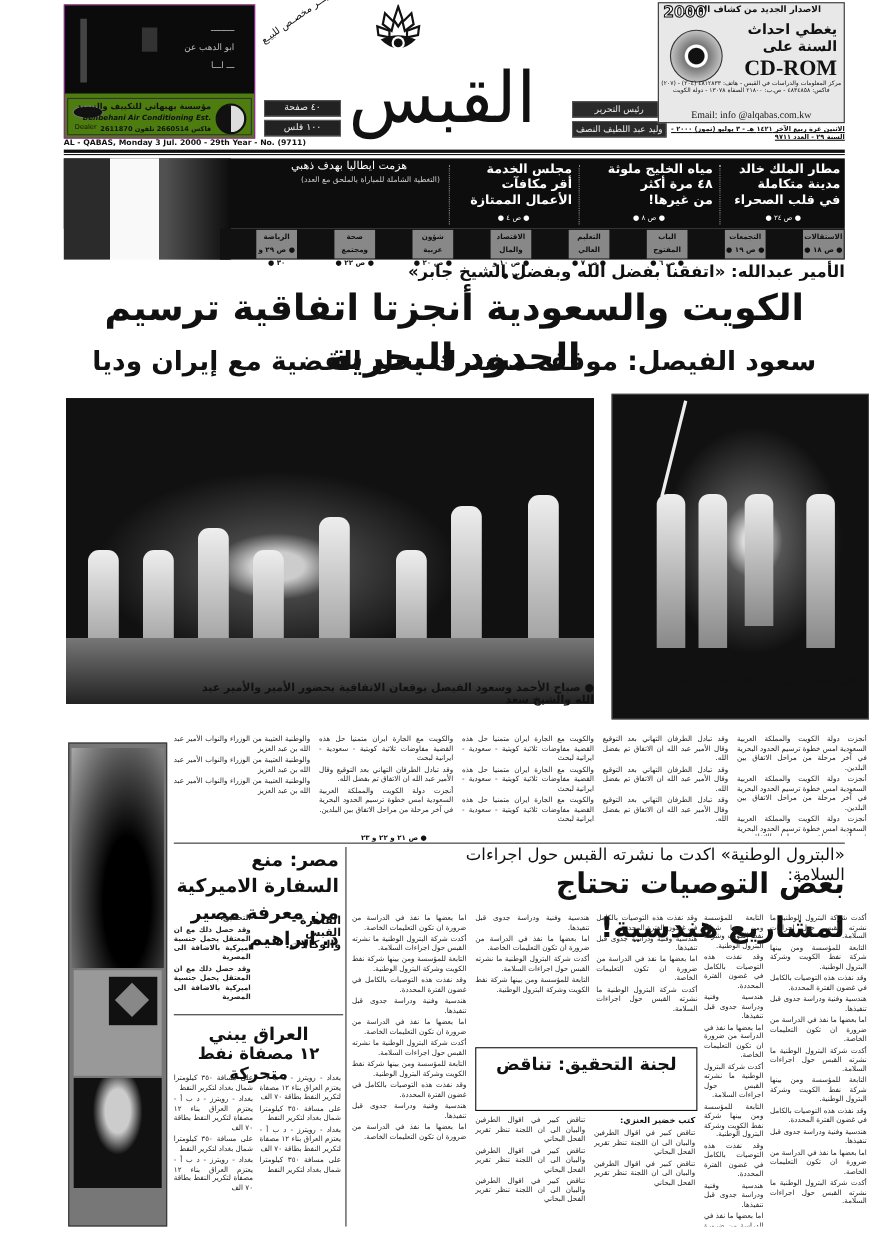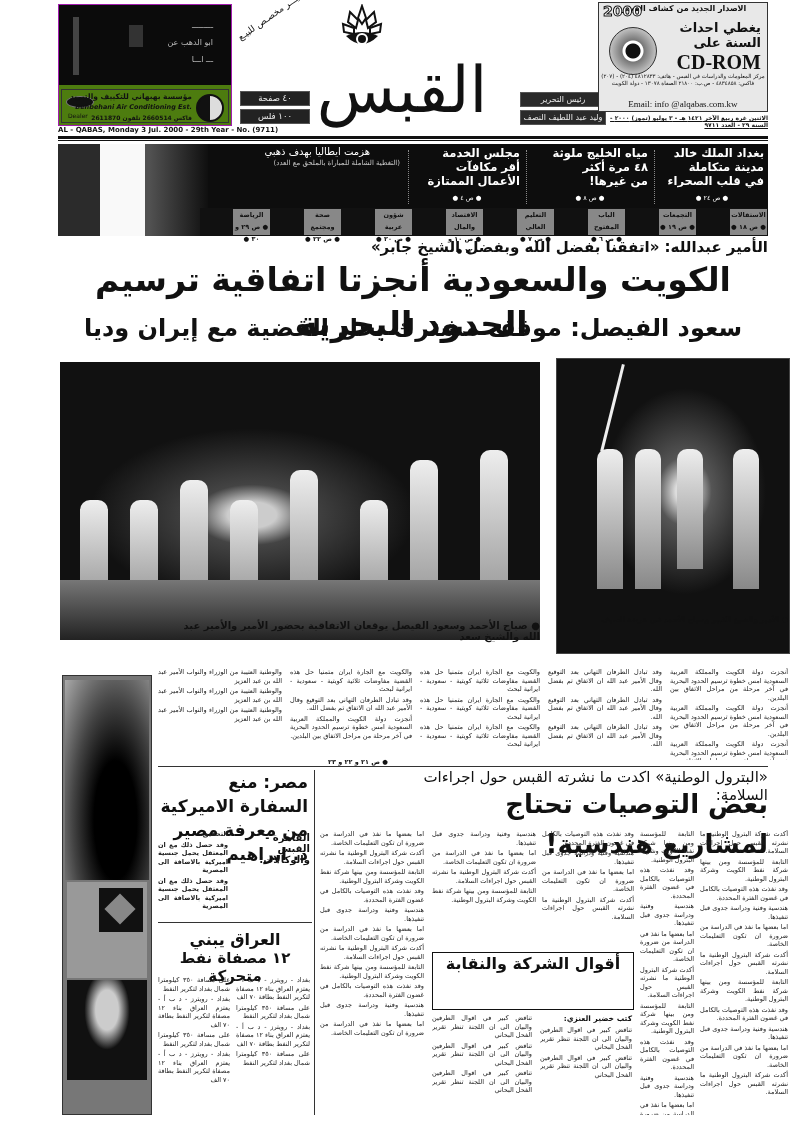--- a/index.html
+++ b/index.html
@@ -160,21 +160,21 @@
 
 <div id="teaser" class="abs"></div>
 <div id="flag" class="abs"></div>
 <div id="flag-fade" class="abs"></div>
 <div id="teaser-france" class="abs">
   <div class="kicker">هزمت ايطاليا بهدف ذهبي</div>
   <div class="sub">(التغطية الشاملة للمباراة بالملحق مع العدد)</div>
 </div>
 
 <div class="abs teaser-col" style="left:660px;width:104px;">
-  <div>بغداد الملك خالد</div>
+  <div>مطار الملك خالد</div>
   <div>مدينة متكاملة</div>
   <div>في قلب الصحراء</div>
   <div class="ref">● ص ٢٤ ●</div>
 </div>
 <div class="abs teaser-sep" style="left:654px;"></div>
 <div class="abs teaser-col" style="left:532px;width:116px;">
   <div>مياه الخليج ملوثة</div>
   <div>٤٨ مرة أكثر</div>
   <div>من غيرها!</div>
   <div class="ref">● ص ٨ ●</div>
@@ -360,21 +360,21 @@
     <p>على مسافة ٣٥٠ كيلومترا شمال بغداد لتكرير النفط</p>
   </div>
 <div class="abs cols" style="left:158px;top:976px;width:72px;height:135px;">
     <p>على مسافة ٣٥٠ كيلومترا شمال بغداد لتكرير النفط</p>
     <p>بغداد - رويترز - د ب أ - يعتزم العراق بناء ١٢ مصفاة لتكرير النفط بطاقة ٧٠ الف</p>
     <p>على مسافة ٣٥٠ كيلومترا شمال بغداد لتكرير النفط</p>
     <p>بغداد - رويترز - د ب أ - يعتزم العراق بناء ١٢ مصفاة لتكرير النفط بطاقة ٧٠ الف</p>
   </div>
 
 <div id="box-committee" class="abs">
-  <div class="l2">أقوال الشركة والنقابة</div>
+  <div class="l1">لجنة التحقيق: تناقض</div>
 </div>
 <div id="byline-committee" class="abs">كتب خضير العنزي:</div>
 <div class="abs cols" style="left:432px;top:1014px;width:100px;height:100px;">
     <p>تناقض كبير في اقوال الطرفين والبيان الى ان اللجنة تنظر تقرير الفحل البحاني</p>
     <p>تناقض كبير في اقوال الطرفين والبيان الى ان اللجنة تنظر تقرير الفحل البحاني</p>
     <p>تناقض كبير في اقوال الطرفين والبيان الى ان اللجنة تنظر تقرير الفحل البحاني</p>
   </div>
 <div class="abs cols" style="left:540px;top:1026px;width:92px;height:88px;">
     <p>تناقض كبير في اقوال الطرفين والبيان الى ان اللجنة تنظر تقرير الفحل البحاني</p>
     <p>تناقض كبير في اقوال الطرفين والبيان الى ان اللجنة تنظر تقرير الفحل البحاني</p>

